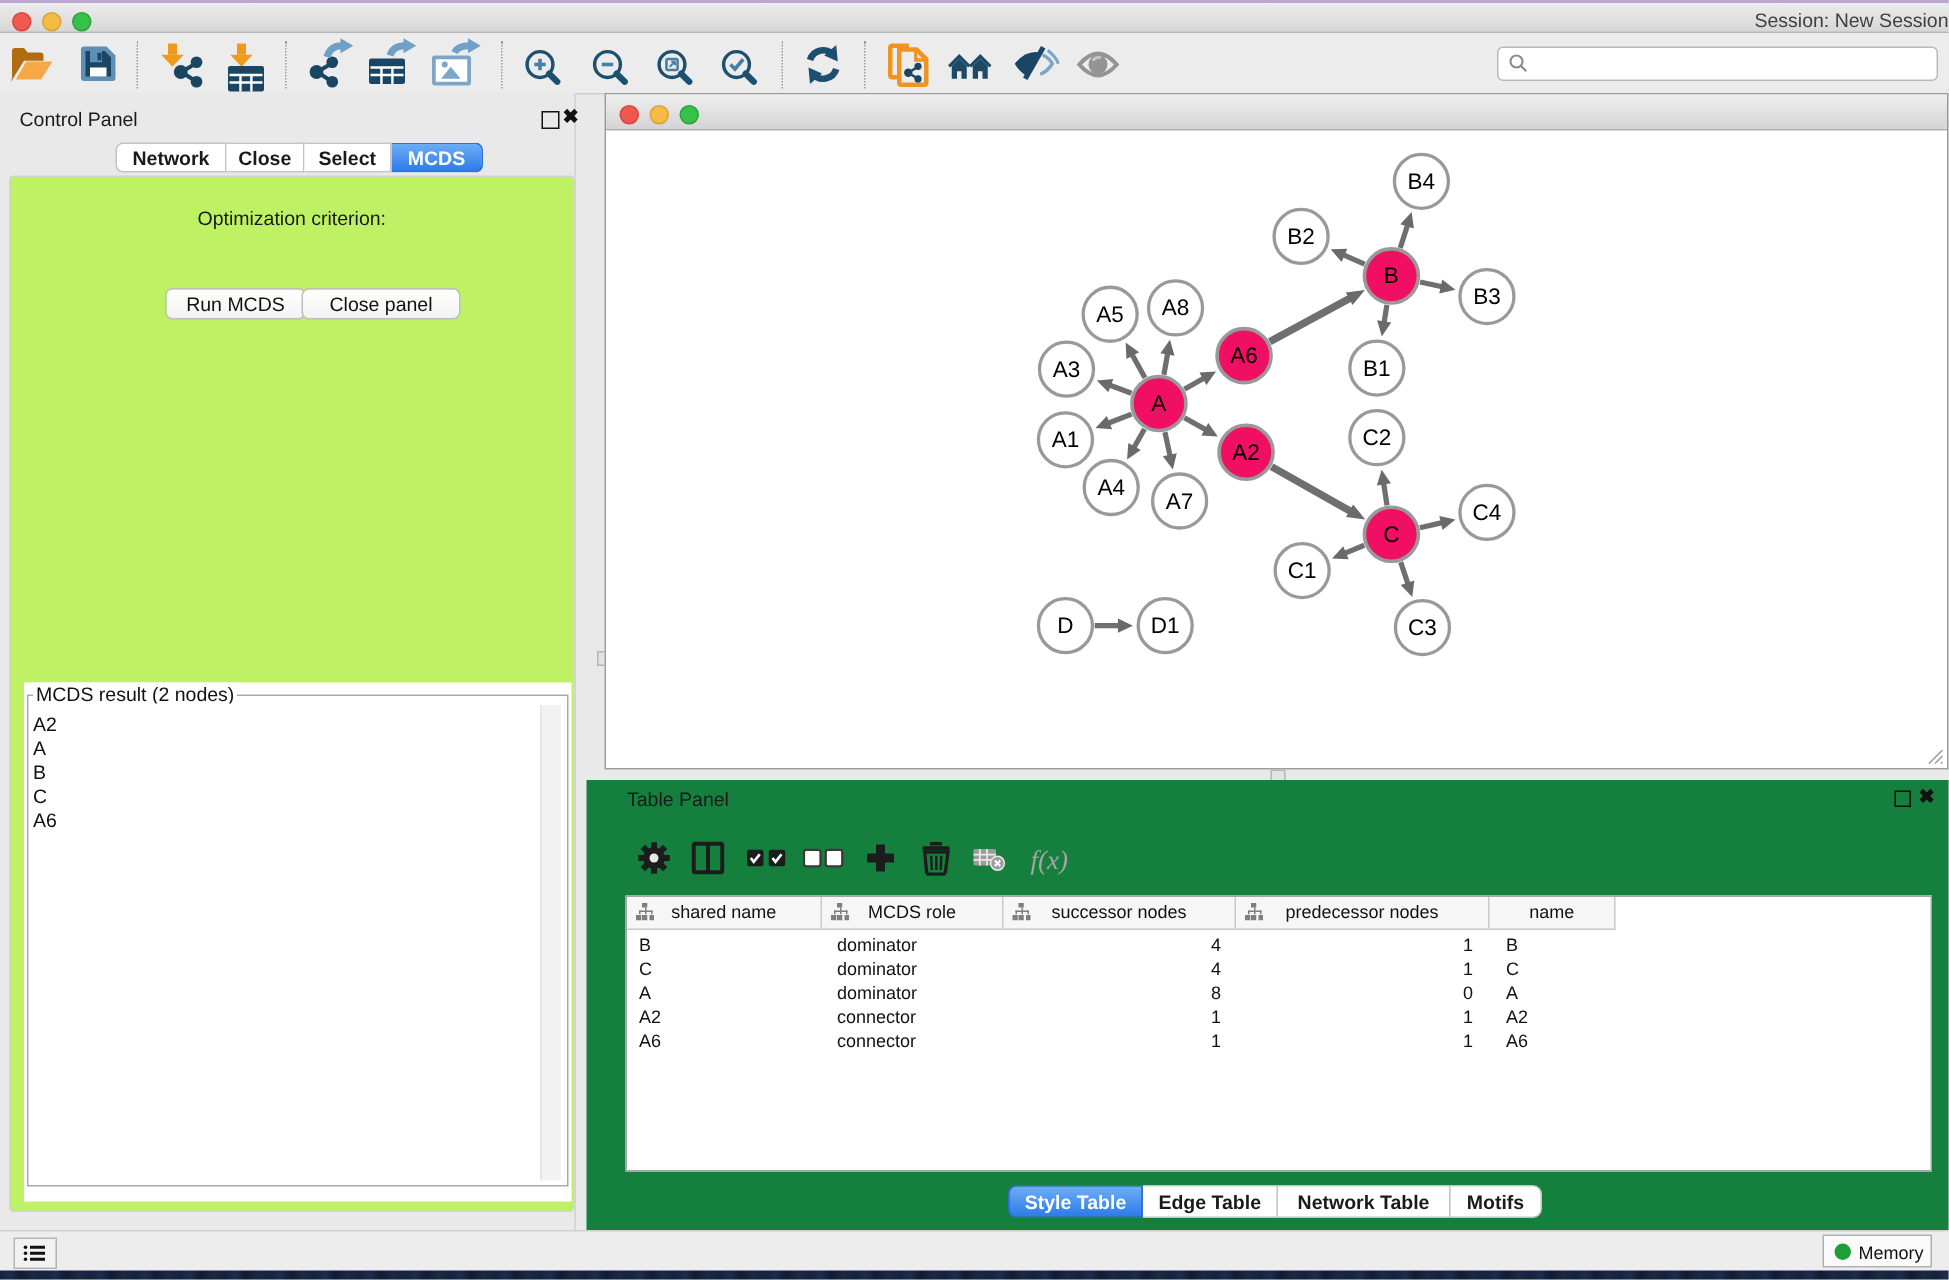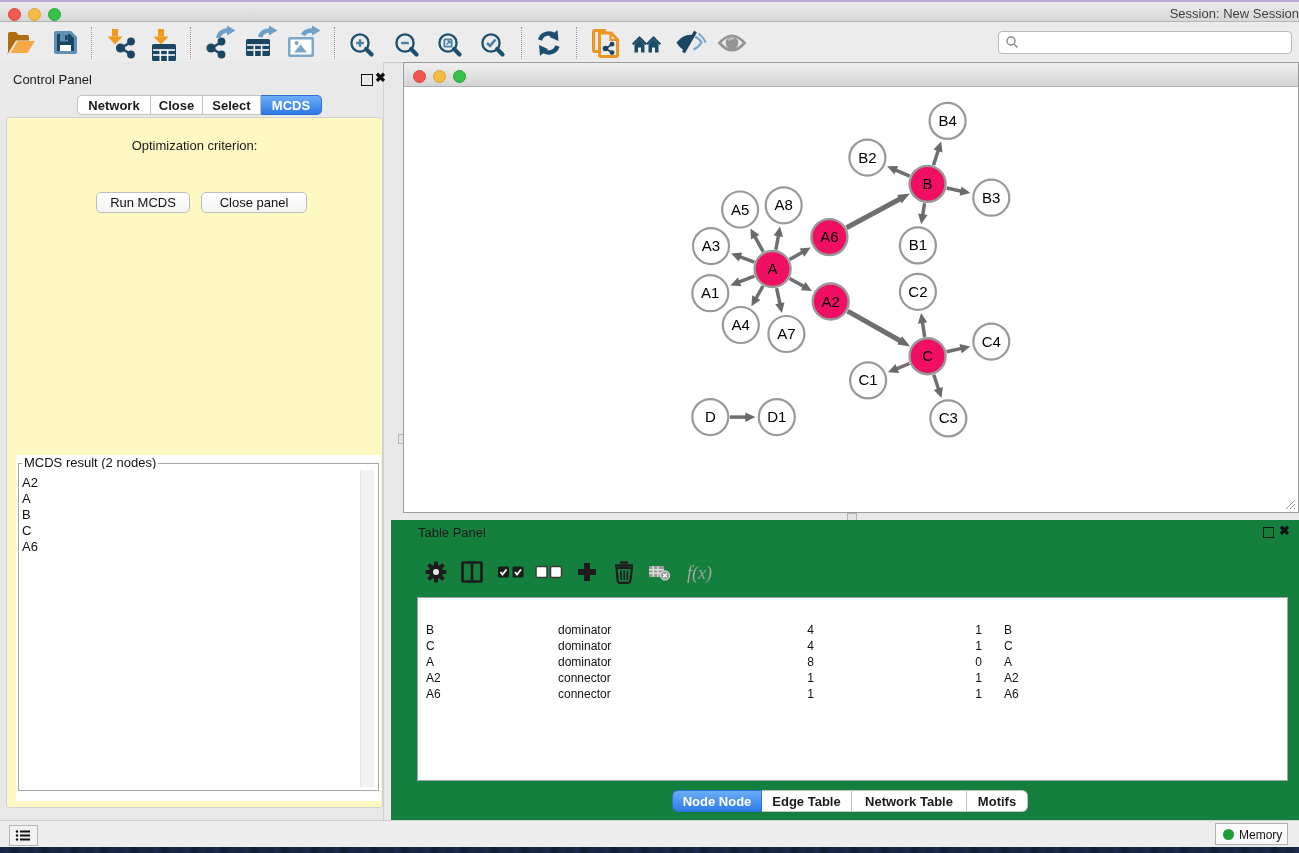--- a/index.html
+++ b/index.html
@@ -197,25 +197,25 @@
   <div class="abs" style="left:361px;top:12px;width:10px;height:10px;border:1.5px solid #111;"></div>
   <div class="abs" style="left:375px;top:8px;font-size:13px;font-weight:bold;color:#111;">✖</div>
 
   <div class="abs" style="left:77px;top:33px;width:245px;height:20px;">
     <div class="seg" style="left:0;width:74px;border-radius:5px 0 0 5px;border-left:1px solid #c3c3c3;">Network</div>
     <div class="seg" style="left:74px;width:52px;">Close</div>
     <div class="seg" style="left:126px;width:58px;">Select</div>
     <div class="seg segsel" style="left:184px;width:61px;border-radius:0 5px 5px 0;">MCDS</div>
   </div>
 
-  <div class="abs" style="left:6px;top:55px;width:375px;height:689px;background:#fef9c3;border:1px solid #d2d2d2;border-radius:3px;">
+  <div class="abs" style="left:6px;top:55px;width:375px;height:689px;background:#bef264;border:1px solid #d2d2d2;border-radius:3px;">
     <div class="abs" style="left:0;right:0;top:20px;text-align:center;font-size:13px;color:#1a1a1a;">Optimization criterion:</div>
 
 
-    <div class="abs" style="left:89px;top:74px;width:94px;height:21px;background:linear-gradient(#ffffff,#f3f3f3);border:1px solid #bdbdbd;border-radius:5px;box-sizing:border-box;text-align:center;font-size:13px;line-height:19px;color:#111;">Run MCDS</div>
+    <div class="abs" style="left:103px;top:74px;width:94px;height:21px;background:linear-gradient(#ffffff,#f3f3f3);border:1px solid #bdbdbd;border-radius:5px;box-sizing:border-box;text-align:center;font-size:13px;line-height:19px;color:#111;">Run MCDS</div>
     <div class="abs" style="left:194px;top:74px;width:106px;height:21px;background:linear-gradient(#ffffff,#f3f3f3);border:1px solid #bdbdbd;border-radius:5px;box-sizing:border-box;text-align:center;font-size:13px;line-height:19px;color:#111;">Close panel</div>
 
     <div class="abs" style="left:9px;top:337px;width:365px;height:346px;background:#fff;">
       <div class="abs" style="left:2px;top:8px;width:359px;height:326px;border:1px solid #a8a8a8;"></div>
       <div class="abs" style="left:6px;top:0;background:#fff;padding:0 2px;font-size:13px;color:#111;">MCDS result (2 nodes)</div>
       <div class="abs" style="left:4px;top:14px;width:356px;height:319px;background:#fff;">
         <div class="abs" style="right:2px;top:1px;width:13px;height:317px;background:#f2f2f2;border-left:1px solid #e4e4e4;"></div>
         <div class="abs" style="left:2px;top:6px;font-size:13px;color:#111;line-height:16px;">A2<br>A<br>B<br>C<br>A6</div>
       </div>
     </div>
@@ -394,20 +394,27 @@
       <circle cx="6" cy="3.5" r="4.6" fill="#9b9b9b" stroke="#e8e8e8" stroke-width="1"></circle>
       <path d="M4.2,1.7 l3.6,3.6 M7.8,1.7 l-3.6,3.6" stroke="#fff" stroke-width="1.4"></path>
     </g>
 
     <text x="270" y="23" font-family="Liberation Serif,serif" font-style="italic" font-size="18" fill="#a4a4a4">f(x)</text>
   </svg>
   </div>
 
   <div class="abs" style="left:26px;top:77px;width:871px;height:184px;background:#fff;border:1px solid #a5a5a5;box-sizing:border-box;font-size:12px;color:#111;">
 
+    <div class="abs" style="left:0;top:0;width:659px;height:22px;background:#f6f6f6;border-bottom:1px solid #c9c9c9;border-right:1px solid #c9c9c9;box-sizing:border-box;">
+      <div class="abs hcell" style="left:0;width:130px;"><span class="hico"></span><span class="hlab">shared name</span></div>
+      <div class="abs hcell" style="left:130px;width:121px;"><span class="hico"></span><span class="hlab">MCDS role</span></div>
+      <div class="abs hcell" style="left:251px;width:155px;"><span class="hico"></span><span class="hlab">successor nodes</span></div>
+      <div class="abs hcell" style="left:406px;width:169px;"><span class="hico"></span><span class="hlab">predecessor nodes</span></div>
+      <div class="abs hcell" style="left:575px;width:83px;border-right:none;"><span class="hlab" style="margin-left:0;">name</span></div>
+    </div>
 
     <div class="abs rrow" style="top:24px;">
         <span class="c1">B</span>
         <span class="c2">dominator</span>
         <span class="c3">4</span>
         <span class="c4">1</span>
         <span class="c5">B</span>
       </div>
     <div class="abs rrow" style="top:40px;">
         <span class="c1">C</span>
@@ -433,21 +440,21 @@
     <div class="abs rrow" style="top:88px;">
         <span class="c1">A6</span>
         <span class="c2">connector</span>
         <span class="c3">1</span>
         <span class="c4">1</span>
         <span class="c5">A6</span>
       </div>
   </div>
 
   <div class="abs" style="left:281px;top:270px;width:356px;height:22px;">
-    <div class="seg segsel" style="left:0;width:90px;border-radius:6px 0 0 6px;border-left:1px solid #2e6fd8;line-height:21px;">Node Node</div>
+    <div class="seg segsel" style="left:0;width:90px;border-radius:6px 0 0 6px;border-left:1px solid #2e6fd8;line-height:21px;">Style Table</div>
     <div class="seg" style="left:90px;width:90px;line-height:21px;">Edge Table</div>
     <div class="seg" style="left:180px;width:115px;line-height:21px;">Network Table</div>
     <div class="seg" style="left:295px;width:61px;border-radius:0 6px 6px 0;line-height:21px;">Motifs</div>
   </div>
 </div>
 
 <div class="abs" style="left:0;top:820px;width:1299px;height:27px;background:#ededed;border-top:1px solid #cfcfcf;">
   <div class="abs" style="left:9px;top:4px;width:27px;height:19px;background:#f2f2f2;border:1px solid #b5b5b5;">
     <svg width="27" height="19" viewBox="0 0 27 19">
         <g stroke="#111" stroke-width="2">

